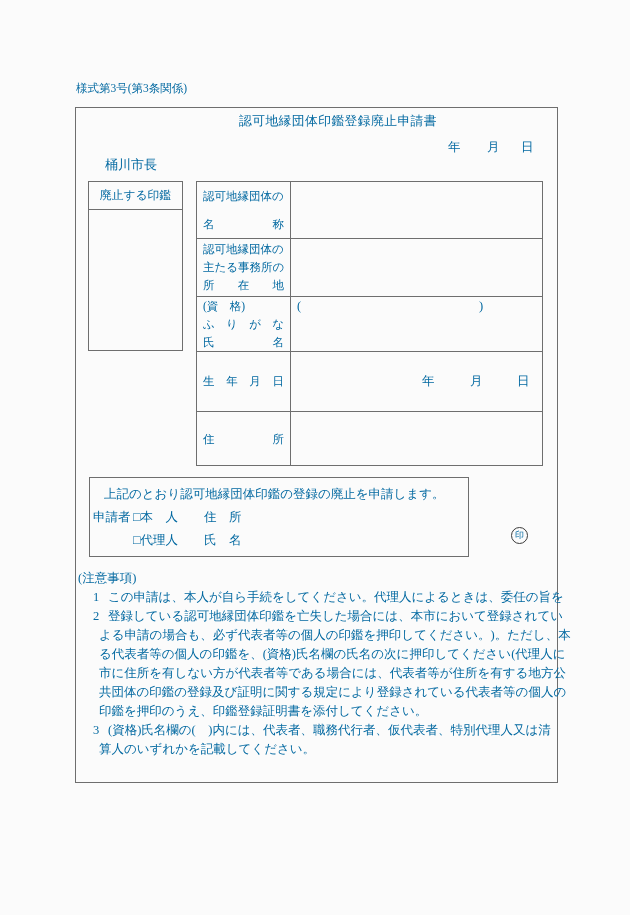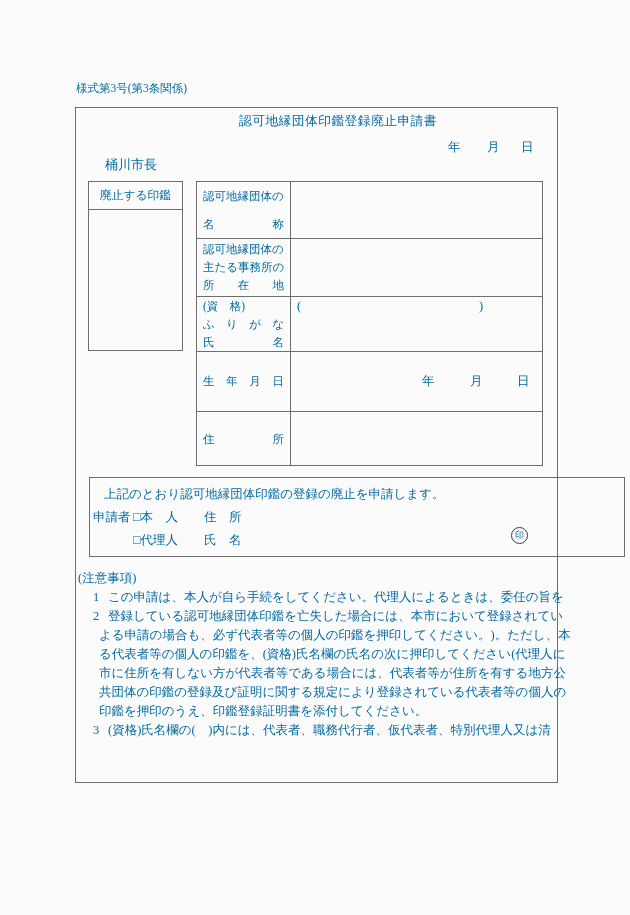--- a/index.html
+++ b/index.html
@@ -38,21 +38,21 @@
   .lline{height:18px;line-height:18px;font-size:11.5px;}
   .lline.just{display:flex;justify-content:space-between;}
   .lline.center{text-align:left;}
   .tvalue{position:absolute;left:94px;right:0;top:0;bottom:0;font-size:12.5px;}
   .popen{position:absolute;left:6px;top:3px;}
   .pclose{position:absolute;left:188px;top:3px;}
   .vp{position:absolute;top:50%;transform:translateY(-50%);}
   .vp0{left:131px;} .vp1{left:179px;} .vp2{left:226px;}
 
   
-  .applicant-box{left:89px;top:477px;width:536px;height:80px;border:1px solid #6e6e6e;box-sizing:border-box;font-size:12.5px;}
+  .applicant-box{left:89px;top:477px;width:380px;height:80px;border:1px solid #6e6e6e;box-sizing:border-box;font-size:12.5px;}
   .ap-line{position:absolute;white-space:nowrap;line-height:15px;}
   .ap-statement{left:14px;top:9px;}
   .ap-l2{top:32px;} .ap-l3{top:55px;}
   .ap-who{position:absolute;left:3px;white-space:nowrap;}
   .ap-check{position:absolute;left:43px;white-space:nowrap;}
   .ap-field{position:absolute;left:114px;white-space:nowrap;}
   .seal-circle{position:absolute;left:421px;top:49px;width:15px;height:15px;border:1px solid #3a3a3a;
     border-radius:50%;display:flex;align-items:center;justify-content:center;font-size:9px;line-height:1;}
 
   
@@ -193,15 +193,18 @@
       <div class="note-line">
         <span class="note-cont">共団体の印鑑の登録及び証明に関する規定により登録されている代表者等の個人の</span>
       </div>
       <div class="note-line">
         <span class="note-cont">印鑑を押印のうえ、印鑑登録証明書を添付してください。</span>
       </div>
       <div class="note-line">
         <span class="note-num">3</span>
         <span class="note-first">(資格)氏名欄の(　)内には、代表者、職務代行者、仮代表者、特別代理人又は清</span>
       </div>
+      <div class="note-line">
+        <span class="note-cont">算人のいずれかを記載してください。</span>
+      </div>
     </div>
 
 </div>
 
 </body></html>

